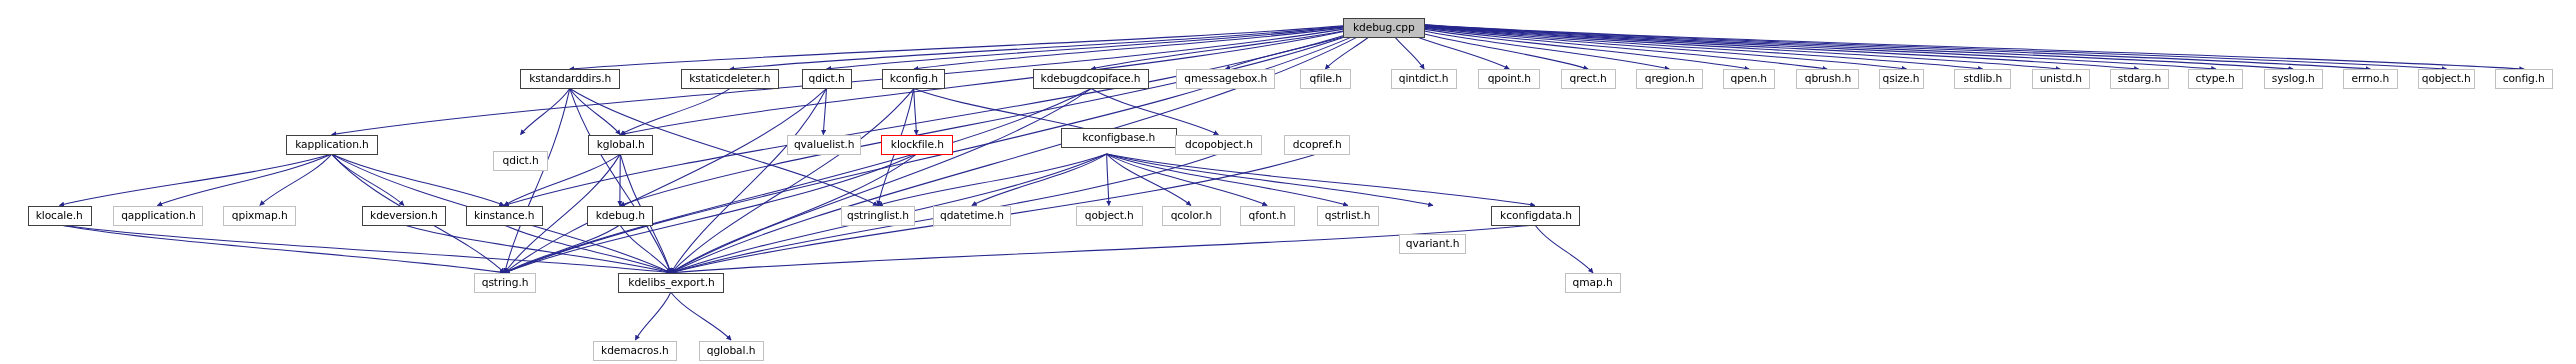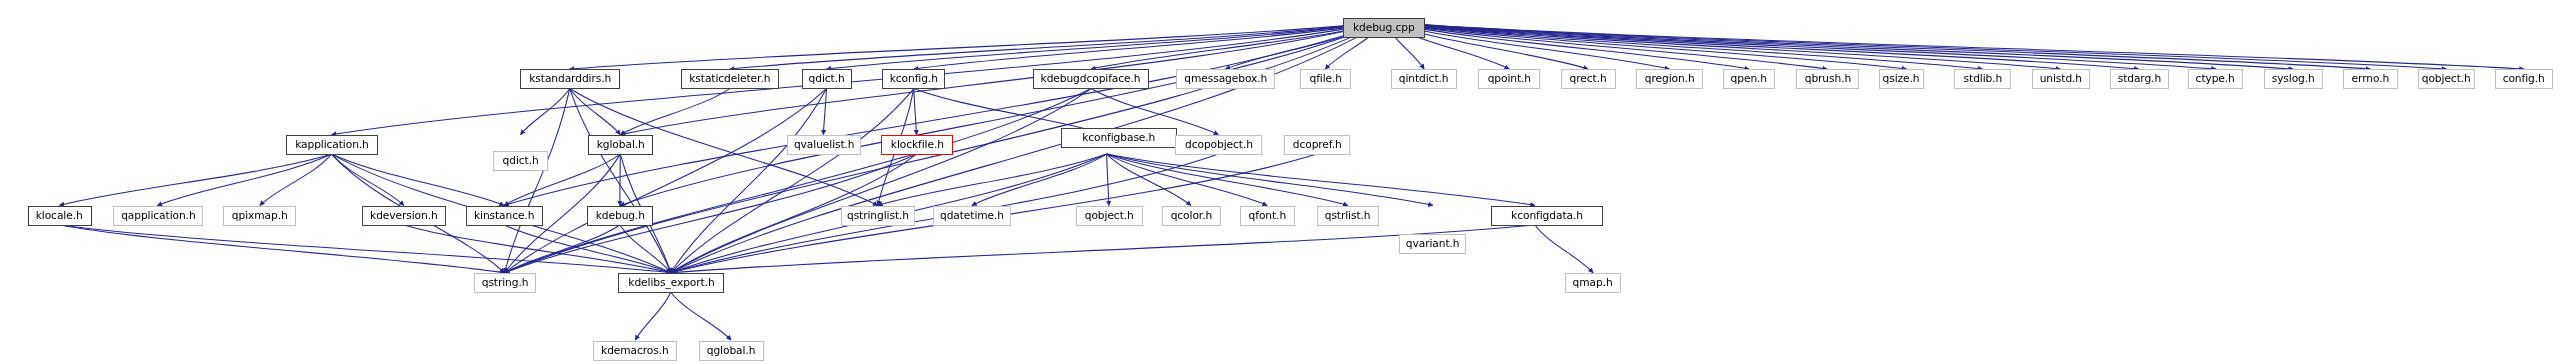--- a/index.html
+++ b/index.html
@@ -270,21 +270,21 @@
     </div>
     <div class="node" style="left: 1240px; top: 206px; width: 55px;">
       <span>qfont.h</span>
     </div>
     <div class="node" style="left: 1317px; top: 206px; width: 62px;">
       <span>qstrlist.h</span>
     </div>
     <div class="node" style="left: 1399px; top: 206px; width: 67px; margin-top: 28px;">
       <span>qvariant.h</span>
     </div>
-    <div class="node emph" style="left: 1491px; top: 206px; width: 112px;">
+    <div class="node emph" style="left: 1491px; top: 206px; width: 89px;">
       <span>kconfigdata.h</span>
     </div>
     <div class="node" style="left: 474px; top: 273px; width: 62px; justify-content: center;">
       <span>qstring.h</span>
     </div>
     <div class="node emph" style="left: 618px; top: 273px; width: 106px;">
       <span>kdelibs_export.h</span>
     </div>
     <div class="node" style="left: 1565px; top: 273px; width: 56px;">
       <span>qmap.h</span>

